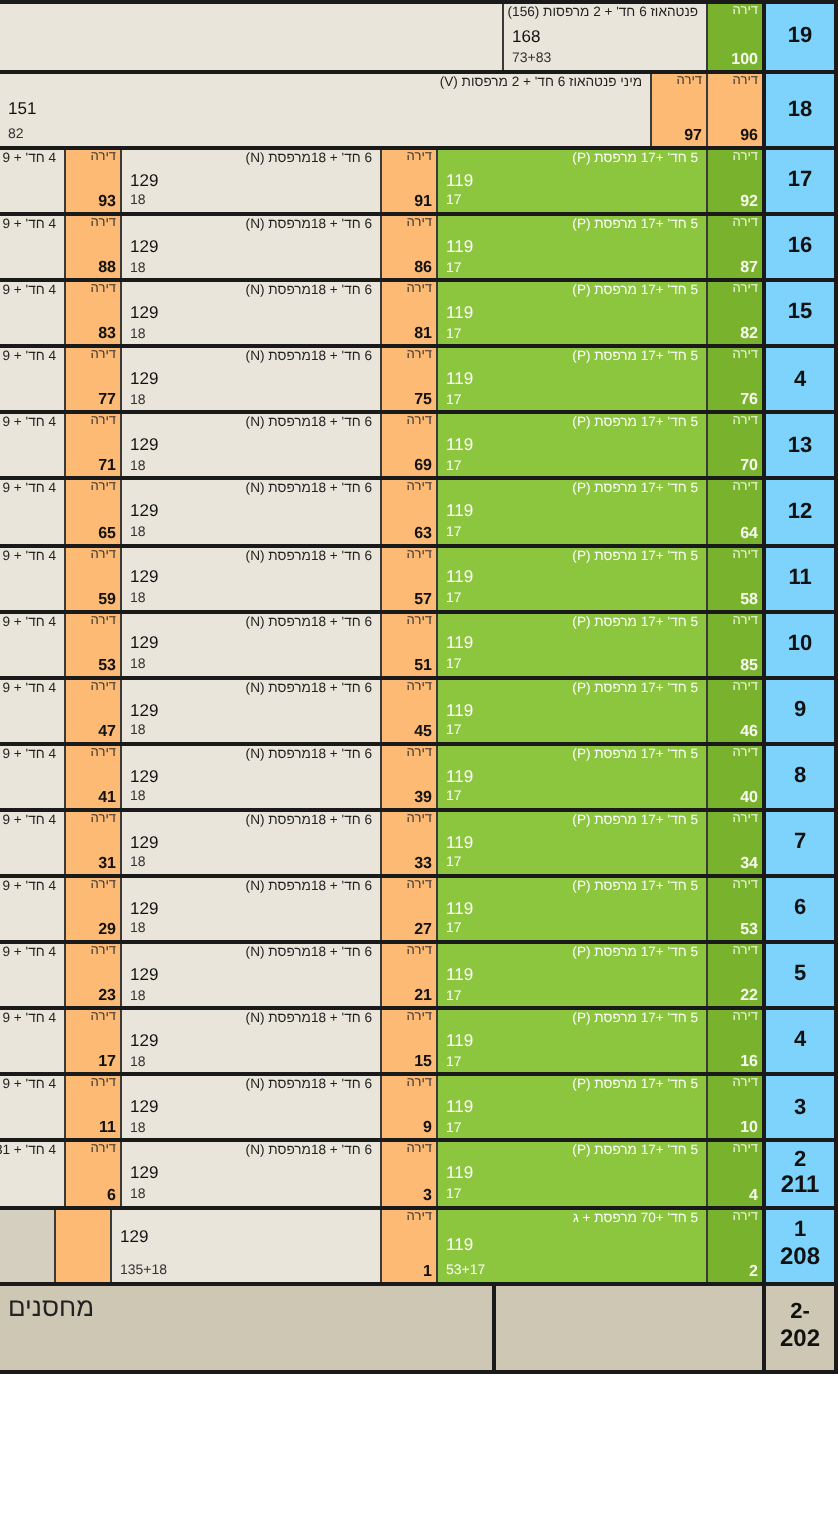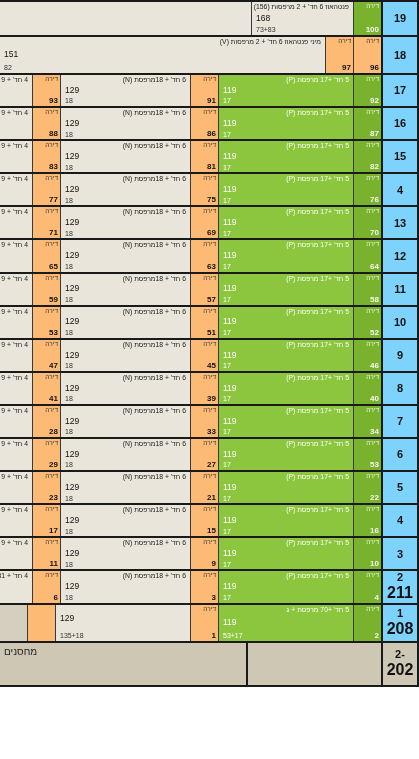--- a/index.html
+++ b/index.html
@@ -45,21 +45,21 @@
     width:38px;flex:0 0 38px;
     background:#7dd3fc;
     border-right:2px solid #1a1a1a;
     border-left:2px solid #1a1a1a;
     align-items:center;justify-content:center;
     flex-direction:column;
     font-weight:bold;font-size:11px;color:#111;
     line-height:1.15;
     padding:0;
   }
-  .c-floor .sub{font-weight:bold;font-size:16px;}
+  .c-floor .sub{font-weight:bold;font-size:12px;}
 
   
   .c-num{
     width:28px;flex:0 0 28px;
     background:#fdba74;
     align-items:flex-start;
     padding:1px 2px;
   }
   .c-num .lbl{font-size:6.5px;color:#333;line-height:1;}
   .c-num .val{font-size:8px;font-weight:bold;color:#111;line-height:1;align-self:flex-start;}
@@ -104,21 +104,21 @@
 
   .row.base{
     height:44px;
     border-bottom:2px solid #1a1a1a;
   }
   .row.base .c-store{
     background:#cdc7b4;
     align-items:flex-start;justify-content:flex-start;
     padding:3px 4px;
   }
-  .row.base .c-store .t1{font-size:10px;color:#222;text-align:left;width:100%;}
+  .row.base .c-store .t1{font-size:13px;color:#222;text-align:left;width:100%;}
   .row.base .c-filler{background:#cdc7b4;border-left:2px solid #1a1a1a;}
   .row.base .c-floor{background:#cdc7b4;}
 
   .strut{flex:1 1 auto;}
 </style>
 </head>
 <body>
 
 <div id="sheet">
     <div class="row first r19">
@@ -377,21 +377,21 @@
         <div class="t2">100</div>
         <div class="t3">9</div>
       </div>
     </div>
     <div class="row std">
       <div class="cell c-floor">
         <div class="main">10</div>
       </div>
       <div class="cell c-num green">
         <div class="lbl">דירה</div>
-        <div class="val">52</div>
+        <div class="val">85</div>
       </div>
       <div class="cell c-desc w-mid green">
         <div class="t1">5 חד' +17 מרפסת (P)</div>
         <div class="t2">119</div>
         <div class="t3">17</div>
       </div>
       <div class="cell c-num">
         <div class="lbl">דירה</div>
         <div class="val">51</div>
       </div>
@@ -491,21 +491,21 @@
         <div class="lbl">דירה</div>
         <div class="val">33</div>
       </div>
       <div class="cell c-desc w-left">
         <div class="t1">6 חד' +  18מרפסת (N)</div>
         <div class="t2">129</div>
         <div class="t3">18</div>
       </div>
       <div class="cell c-num">
         <div class="lbl">דירה</div>
-        <div class="val">28</div>
+        <div class="val">31</div>
       </div>
       <div class="cell c-desc w-left">
         <div class="t1">4 חד' + 9 מרפסת (O)</div>
         <div class="t2">100</div>
         <div class="t3">9</div>
       </div>
     </div>
     <div class="row std">
       <div class="cell c-floor">
         <div class="main">6</div>

